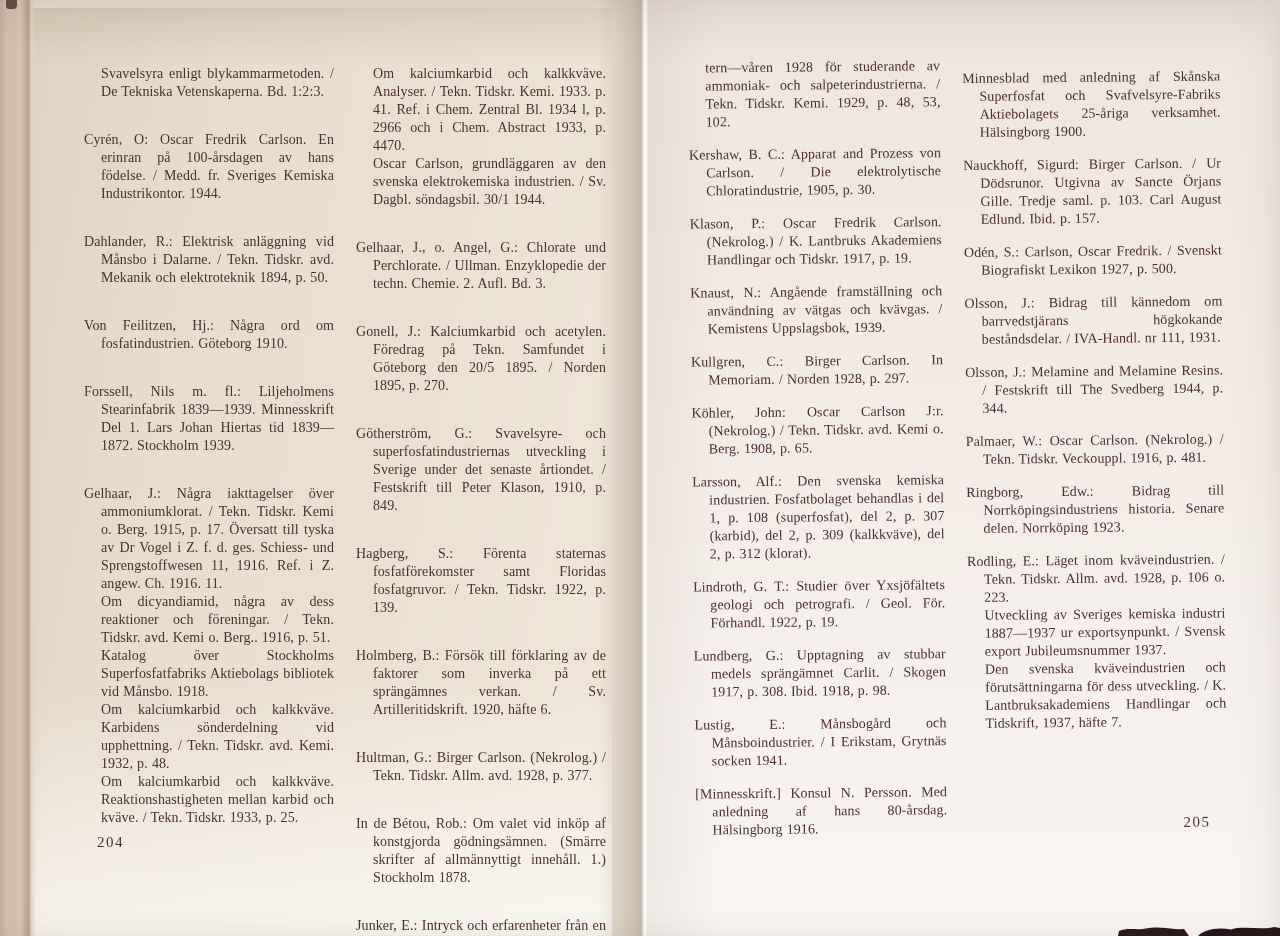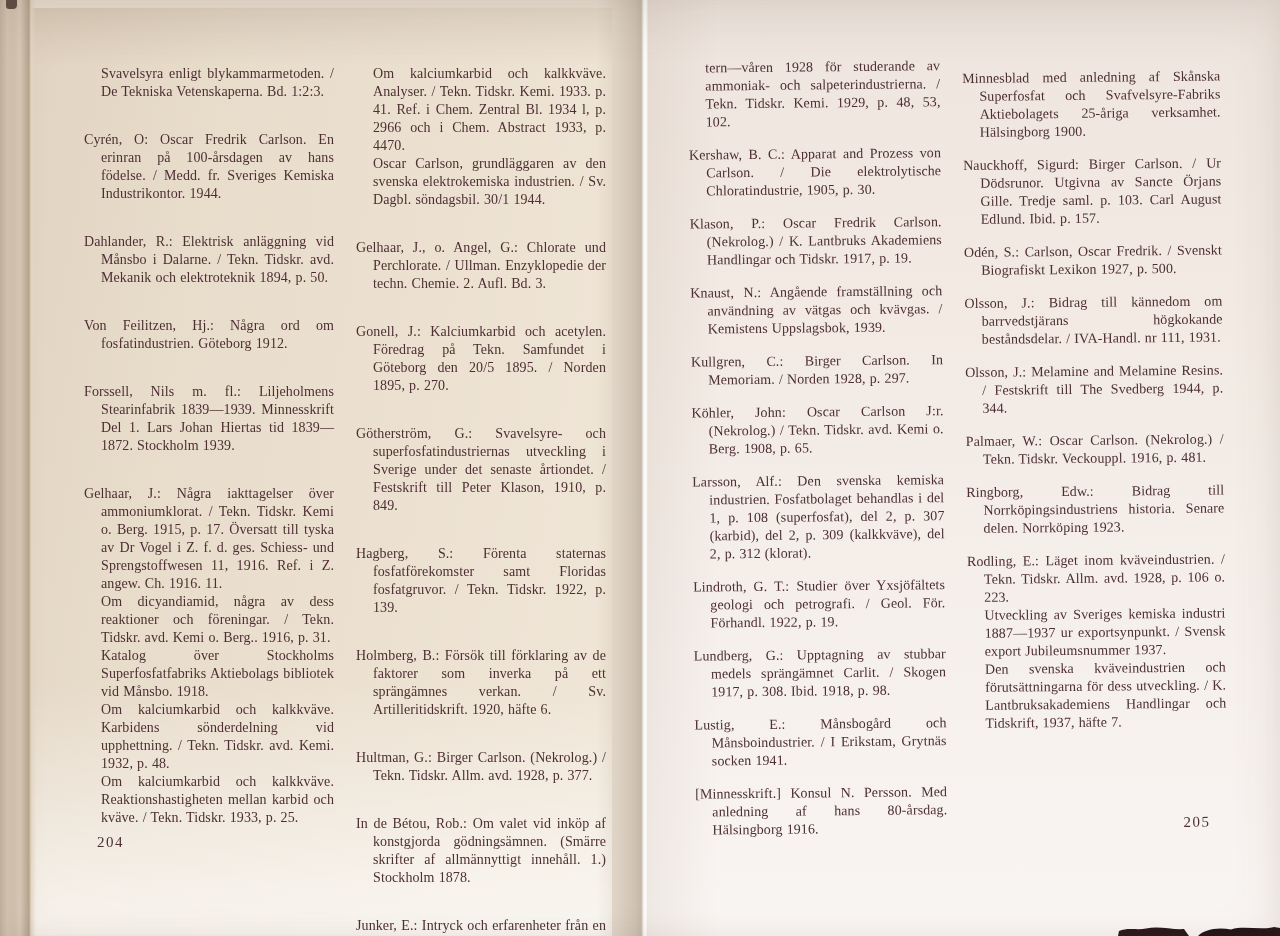--- a/index.html
+++ b/index.html
@@ -81,24 +81,24 @@
 </head>
 <body>
 
 <div class="photo">
 
   <div class="left-page">
     <div class="col" id="col-l1">
         <p class="body">Svavelsyra enligt blykammarmetoden. / De Tekniska Vetenskaperna. Bd. 1:2:3.</p>
         <p class="hang">Cyrén, O: Oscar Fredrik Carlson. En erinran på 100-årsdagen av hans födelse. / Medd. fr. Sveriges Kemiska Industrikontor. 1944.</p>
         <p class="hang">Dahlander, R.: Elektrisk anläggning vid Månsbo i Dalarne. / Tekn. Tidskr. avd. Mekanik och elektroteknik 1894, p. 50.</p>
-        <p class="hang">Von Feilitzen, Hj.: Några ord om fosfatindustrien. Göteborg 1912.</p>
+        <p class="hang">Von Feilitzen, Hj.: Några ord om fosfatindustrien. Göteborg 1910.</p>
         <p class="hang">Forssell, Nils m. fl.: Liljeholmens Stearinfabrik 1839—1939. Minnesskrift Del 1. Lars Johan Hiertas tid 1839—1872. Stockholm 1939.</p>
         <p class="hang">Gelhaar, J.: Några iakttagelser över ammoniumklorat. / Tekn. Tidskr. Kemi o. Berg. 1915, p. 17. Översatt till tyska av Dr Vogel i Z. f. d. ges. Schiess- und Sprengstoffwesen 11, 1916. Ref. i Z. angew. Ch. 1916. 11.</p>
-        <p class="body">Om dicyandiamid, några av dess reaktioner och föreningar. / Tekn. Tidskr. avd. Kemi o. Berg.. 1916, p. 31.</p>
+        <p class="body">Om dicyandiamid, några av dess reaktioner och föreningar. / Tekn. Tidskr. avd. Kemi o. Berg.. 1916, p. 51.</p>
         <p class="body">Katalog över Stockholms Superfosfatfabriks Aktiebolags bibliotek vid Månsbo. 1918.</p>
         <p class="body">Om kalciumkarbid och kalkkväve. Karbidens sönderdelning vid upphettning. / Tekn. Tidskr. avd. Kemi. 1932, p. 48.</p>
         <p class="body">Om kalciumkarbid och kalkkväve. Reaktionshastigheten mellan karbid och kväve. / Tekn. Tidskr. 1933, p. 25.</p>
       </div>
     <div class="col" id="col-l2">
         <p class="body">Om kalciumkarbid och kalkkväve. Analyser. / Tekn. Tidskr. Kemi. 1933. p. 41. Ref. i Chem. Zentral Bl. 1934 l, p. 2966 och i Chem. Abstract 1933, p. 4470.</p>
         <p class="body">Oscar Carlson, grundläggaren av den svenska elektrokemiska industrien. / Sv. Dagbl. söndagsbil. 30/1 1944.</p>
         <p class="hang">Gelhaar, J., o. Angel, G.: Chlorate und Perchlorate. / Ullman. Enzyklopedie der techn. Chemie. 2. Aufl. Bd. 3.</p>
         <p class="hang">Gonell, J.: Kalciumkarbid och acetylen. Föredrag på Tekn. Samfundet i Göteborg den 20/5 1895. / Norden 1895, p. 270.</p>
         <p class="hang">Götherström, G.: Svavelsyre- och superfosfatindustriernas utveckling i Sverige under det senaste årtiondet. / Festskrift till Peter Klason, 1910, p. 849.</p>

